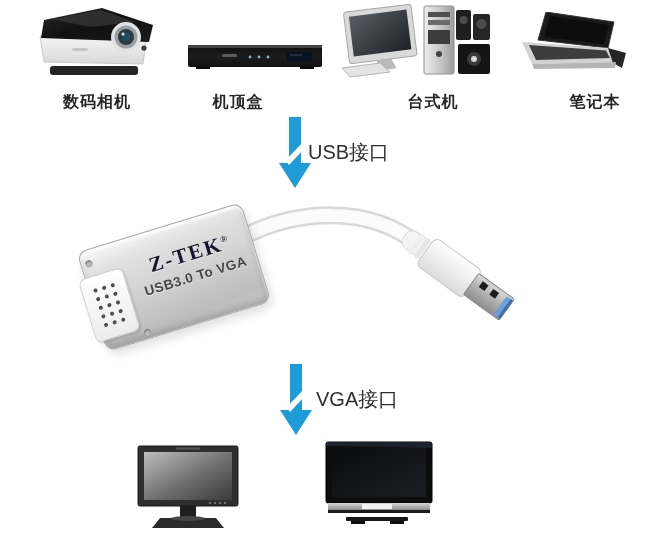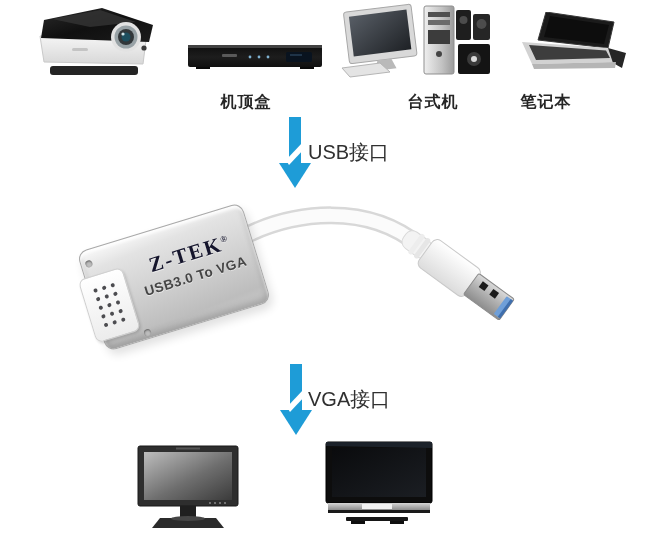--- a/index.html
+++ b/index.html
@@ -134,23 +134,24 @@
 
   <svg class="abs" style="left:518px;top:12px" width="112" height="64" viewBox="0 0 112 64">
     <polygon points="28,0 96,10 90,36 20,28" fill="#1b1b1b" stroke="#383838"></polygon>
     <polygon points="32,4 91,13 86,32 26,25" fill="#0d0d0d"></polygon>
     <polygon points="4,30 90,36 98,50 14,52" fill="#d2d2d2"></polygon>
     <polygon points="11,33 88,38.5 92,46 18,48" fill="#3d3d3d"></polygon>
     <polygon points="90,36 108,41 104,56 95,51" fill="#262626"></polygon>
     <polygon points="14,52 98,50 97,56 16,57" fill="#b5b5b5"></polygon>
   </svg>
 
-  <div class="dev-label" style="left:246px">机顶盒</div>
+  <div class="dev-label" style="left:97px">数码相机</div>
+  <div class="dev-label" style="left:238px">机顶盒</div>
   <div class="dev-label" style="left:433px">台式机</div>
-  <div class="dev-label" style="left:546px">笔记本</div>
+  <div class="dev-label" style="left:595px">笔记本</div>
 
   <svg class="abs" style="left:277px;top:117px" width="36" height="72" viewBox="0 0 36 72">
     <rect x="12" y="0" width="12" height="50" fill="#1e9cd7"></rect>
     <polygon points="2,46 34,46 18,71" fill="#1e9cd7"></polygon>
     <polygon points="9,43 25,26 28,31 12,48" fill="#ffffff"></polygon>
     <polygon points="5,50 9,46 9,53" fill="#1e9cd7"></polygon>
   </svg>
   <div class="step-label" style="left:308px;top:139px">USB接口</div>
 
   <div id="adapter-wrap" class="abs">
@@ -210,21 +211,21 @@
       </div>
     </div>
   </div>
 
   <svg class="abs" style="left:278px;top:364px" width="36" height="72" viewBox="0 0 36 72">
     <rect x="12" y="0" width="12" height="50" fill="#1e9cd7"></rect>
     <polygon points="2,46 34,46 18,71" fill="#1e9cd7"></polygon>
     <polygon points="9,43 25,26 28,31 12,48" fill="#ffffff"></polygon>
     <polygon points="5,50 9,46 9,53" fill="#1e9cd7"></polygon>
   </svg>
-  <div class="step-label" style="left:308px;top:386px">VGA接口</div>
+  <div class="step-label" style="left:316px;top:386px">VGA接口</div>
 
   <svg class="abs" style="left:136px;top:444px" width="104" height="88" viewBox="0 0 104 88">
     <defs>
       <linearGradient id="lcdScr" x1="0" y1="0" x2="1" y2="1">
         <stop offset="0" stop-color="#bdbdbd"></stop>
           <stop offset=".55" stop-color="#6e6e6e"></stop>
           <stop offset="1" stop-color="#3b3b3b"></stop>
       </linearGradient>
     </defs>
     <rect x="2" y="2" width="100" height="60" rx="2" fill="#2e2e2e" stroke="#191919"></rect>

